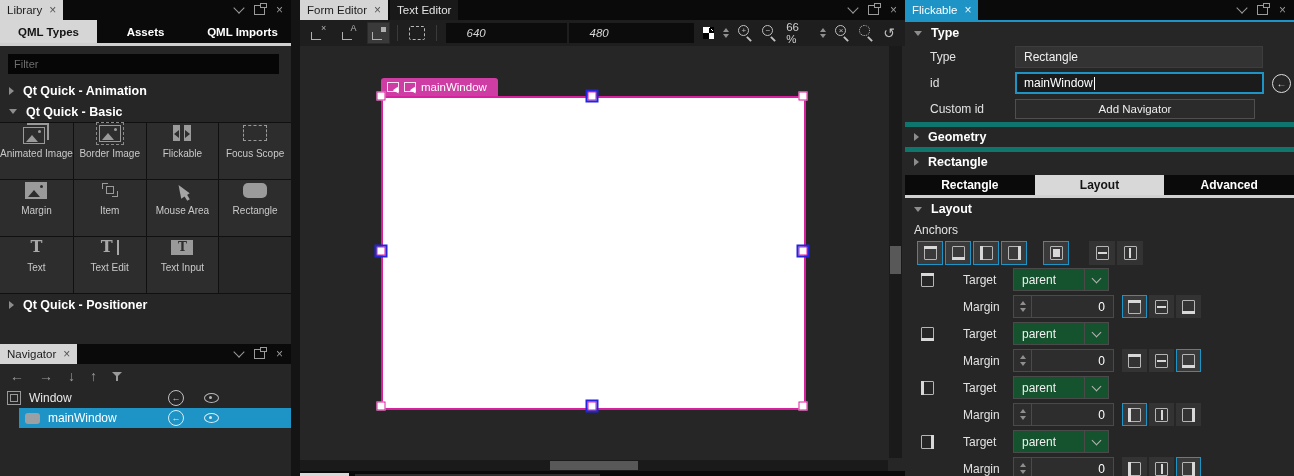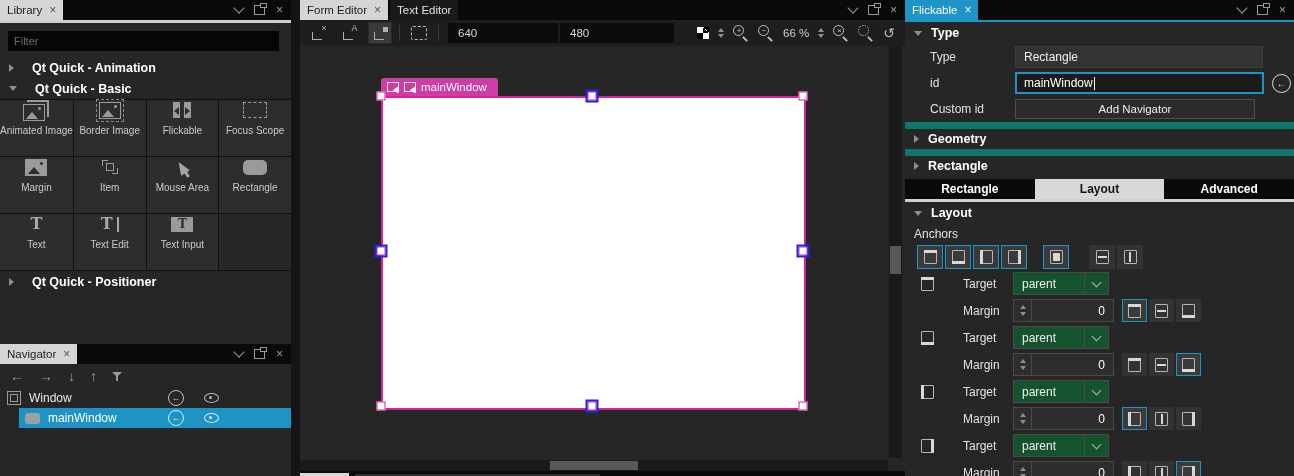--- a/index.html
+++ b/index.html
@@ -27,21 +27,21 @@
   .car.d{border-left:4px solid transparent;border-right:4px solid transparent;border-top:5px solid #8d8d8d;}
 
   
   .library{left:0;top:0;width:291px;height:344px;}
   .modetabs{height:23px;background:#0a0a0a;display:flex;}
   .modetab{flex:1;display:flex;align-items:center;justify-content:center;font-weight:bold;font-size:11.5px;color:#fff;}
   .modetab.sel{background:#d6d6d6;color:#141414;}
   .lightstrip{height:3px;background:#cfcfcf;}
   .filter{display:block;margin:8px 8px 6px 8px;width:259px;height:18px;background:#060606;border:none;color:#bbb;font-size:11px;padding:1px 6px;font-family:"Liberation Sans",sans-serif;}
   .filter::placeholder{color:#6d6d6d;}
-  .lsection{height:21px;display:flex;align-items:center;gap:18px;padding-left:9px;color:#fff;font-weight:bold;font-size:12.5px;}
+  .lsection{height:21px;display:flex;align-items:center;gap:9px;padding-left:9px;color:#fff;font-weight:bold;font-size:12.5px;}
   .grid{display:grid;grid-template-columns:repeat(4,1fr);gap:1px;background:#101010;border-top:1px solid #101010;border-bottom:1px solid #101010;}
   .cell{background:#2d2d2d;height:51px;display:flex;flex-direction:column;align-items:center;padding-bottom:5px;gap:5px;}
   .cell.empty{background:#272727;}
   .cell-label{color:#c9c9c9;font-size:10px;white-space:nowrap;}
   .icbox{height:20px;display:flex;align-items:center;justify-content:center;}
 
   
   .ic-photo{width:20px;height:15px;border:1px solid #9a9a9a;position:relative;}
   .ic-photo::after{content:'';position:absolute;left:2px;bottom:1px;width:0;height:0;border-left:6px solid transparent;border-right:6px solid transparent;border-bottom:7px solid #9a9a9a;}
   .ic-photo::before{content:'';position:absolute;right:3px;top:2px;width:3px;height:3px;border-radius:50%;background:#9a9a9a;}
@@ -91,21 +91,21 @@
   .fetoolbar{height:26px;background:#1e1e1e;display:flex;align-items:center;gap:7px;padding-left:6px;}
   .toolbtn{width:22px;height:20px;display:flex;align-items:center;justify-content:center;border:1px solid transparent;}
   .toolbtn.pressed{background:#3a3a3a;border-color:#2b2b2b;}
   .vsep{width:1px;height:16px;background:#3a3a3a;}
   .snapic{width:15px;height:13px;position:relative;}
   .snapic::before{content:'';position:absolute;left:1px;bottom:0;width:9px;height:7px;border-left:1.5px solid #b0b0b0;border-bottom:1.5px solid #b0b0b0;}
   .snapic .g{position:absolute;right:-1px;top:-3px;font-size:9px;color:#b0b0b0;line-height:1;}
   .snapic .gsq{position:absolute;right:0;top:0;width:5px;height:5px;background:#b0b0b0;}
   .ic-bound{width:14px;height:12px;border:1px dashed #b8b8b8;border-radius:2px;}
   .sizeband{display:flex;height:20px;margin-left:2px;}
-  .sizefield{width:100px;background:#0c0c0c;color:#d8d8d8;font-size:11.5px;display:flex;align-items:center;padding-left:10px;margin-right:2px;}
+  .sizefield{width:100px;background:#0c0c0c;color:#d8d8d8;font-size:11.5px;display:flex;align-items:center;padding-left:21px;margin-right:2px;font-style:italic;}
   .zoomcluster{margin-left:auto;display:flex;align-items:center;gap:9px;padding-right:10px;}
   .checker{width:12px;height:12px;background-image:linear-gradient(45deg,#000 25%,transparent 25%,transparent 75%,#000 75%),linear-gradient(45deg,#000 25%,#fff 25%,#fff 75%,#000 75%);background-size:12px 12px;background-position:0 0,6px 6px;}
   .updown{display:inline-flex;flex-direction:column;gap:2px;align-items:center;}
   .tri-u{width:0;height:0;border-left:3.5px solid transparent;border-right:3.5px solid transparent;border-bottom:4px solid #8f8f8f;}
   .tri-d{width:0;height:0;border-left:3.5px solid transparent;border-right:3.5px solid transparent;border-top:4px solid #8f8f8f;}
   .mag{position:relative;width:16px;height:16px;display:inline-block;}
   .mag::before{content:'';position:absolute;left:0;top:0;width:9px;height:9px;border:1.5px solid #c0c0c0;border-radius:50%;}
   .mag.dashedlens::before{border-style:dotted;}
   .mag::after{content:'';position:absolute;right:1px;bottom:1px;width:6px;height:2px;background:#c0c0c0;transform:rotate(45deg);}
   .mag .sign{position:absolute;left:1px;top:1px;width:10px;text-align:center;font-size:8px;color:#c0c0c0;line-height:10px;}
@@ -126,21 +126,21 @@
   .canvas-hscroll .thumb{position:absolute;top:1px;bottom:1px;left:250px;width:88px;background:#585858;}
   .bottomstrip{position:absolute;left:0;right:0;bottom:0;height:5px;background:#0a0a0a;}
   .bottomstrip .lightseg{position:absolute;left:0;bottom:0;width:49px;height:3px;background:#d8d8d8;}
   .bottomstrip .grayseg{position:absolute;left:55px;bottom:0;width:245px;height:2px;background:#2e2e2e;}
 
   
   .properties{left:905px;top:0;width:389px;height:476px;}
   .cyanline{height:2px;background:#1d93c6;}
   .pcontent{position:absolute;left:0;right:0;top:22px;bottom:0;background:#262626;}
   .phead{height:22px;display:flex;align-items:center;gap:9px;padding-left:9px;font-weight:bold;font-size:12.5px;color:#fff;}
-  .phead.hair{border-top:7px solid #0f766e;height:20px;}
+  .phead.hair{border-top:5px solid #0f766e;height:20px;}
   .prow{height:26px;display:flex;align-items:center;padding-left:25px;}
   .plabel{width:85px;color:#e2e2e2;font-size:12px;}
   .pfield{width:238px;height:20px;background:#333;border:1px solid #3d3d3d;color:#f0f0f0;font-size:12px;display:flex;align-items:center;padding-left:8px;}
   .pinput{width:238px;height:18px;background:#1b1b1b;border:2px solid #1d93c6;color:#fff;font-size:12px;display:flex;align-items:center;padding-left:7px;}
   .caret{width:1px;height:13px;background:#fff;margin-left:1px;}
   .resetbtn{margin-left:8px;width:17px;height:17px;border:1.5px solid #ddd;border-radius:50%;color:#ddd;display:flex;align-items:center;justify-content:center;font-size:10px;}
   .abtn{width:238px;height:18px;background:#2b2b2b;border:1px solid#4f4f4f;border:1px solid #4f4f4f;color:#eee;font-size:11.5px;display:flex;align-items:center;justify-content:center;}
   .subtabs{height:20px;display:flex;background:#0a0a0a;margin-top:3px;}
   .subtab{flex:1;display:flex;align-items:center;justify-content:center;font-weight:bold;font-size:12px;color:#fff;}
   .subtab.sel{background:#d8d8d8;color:#141414;}
@@ -180,20 +180,31 @@
     <div class="tab light">
       <span>Library</span>
       <span class="tclose">×</span>
     </div>
     <div class="winctls">
       <span class="chev-dn"></span>
       <span class="flo"></span>
       <span>×</span>
     </div>
   </div>
+  <div class="modetabs">
+    <div class="modetab sel">
+        <span>QML Types</span>
+      </div>
+    <div class="modetab">
+        <span>Assets</span>
+      </div>
+    <div class="modetab">
+        <span>QML Imports</span>
+      </div>
+  </div>
   <div class="lightstrip"></div>
   <input class="filter" readonly="" placeholder="Filter" style="">
   <div class="lsection">
     <span class="car r"></span>
     <span>Qt Quick - Animation</span>
   </div>
   <div class="lsection">
     <span class="car d"></span>
     <span>Qt Quick - Basic</span>
   </div>

